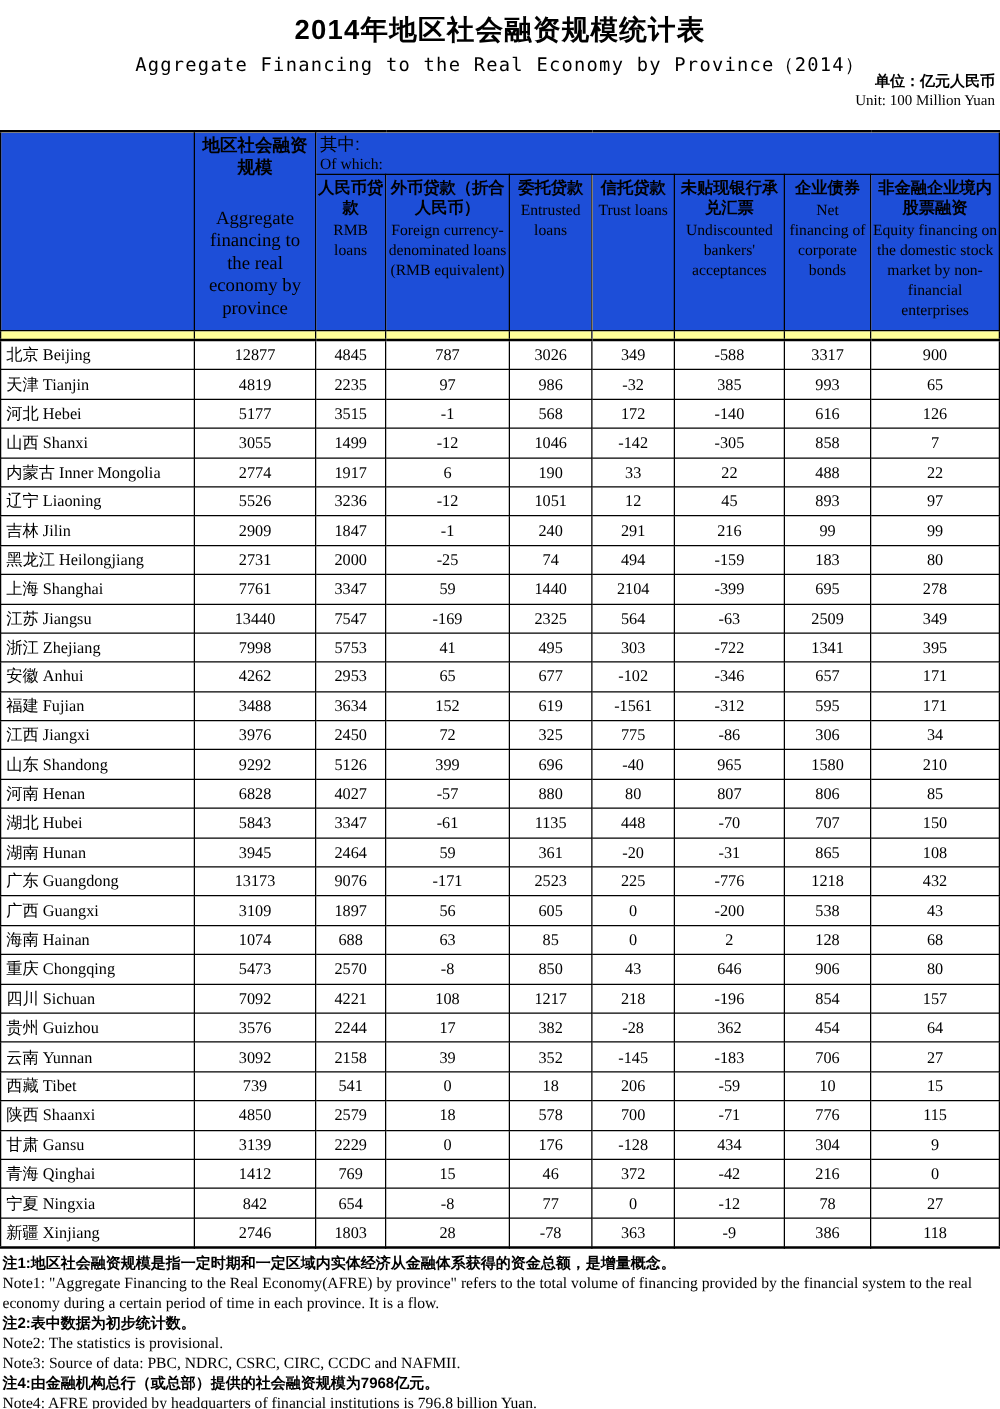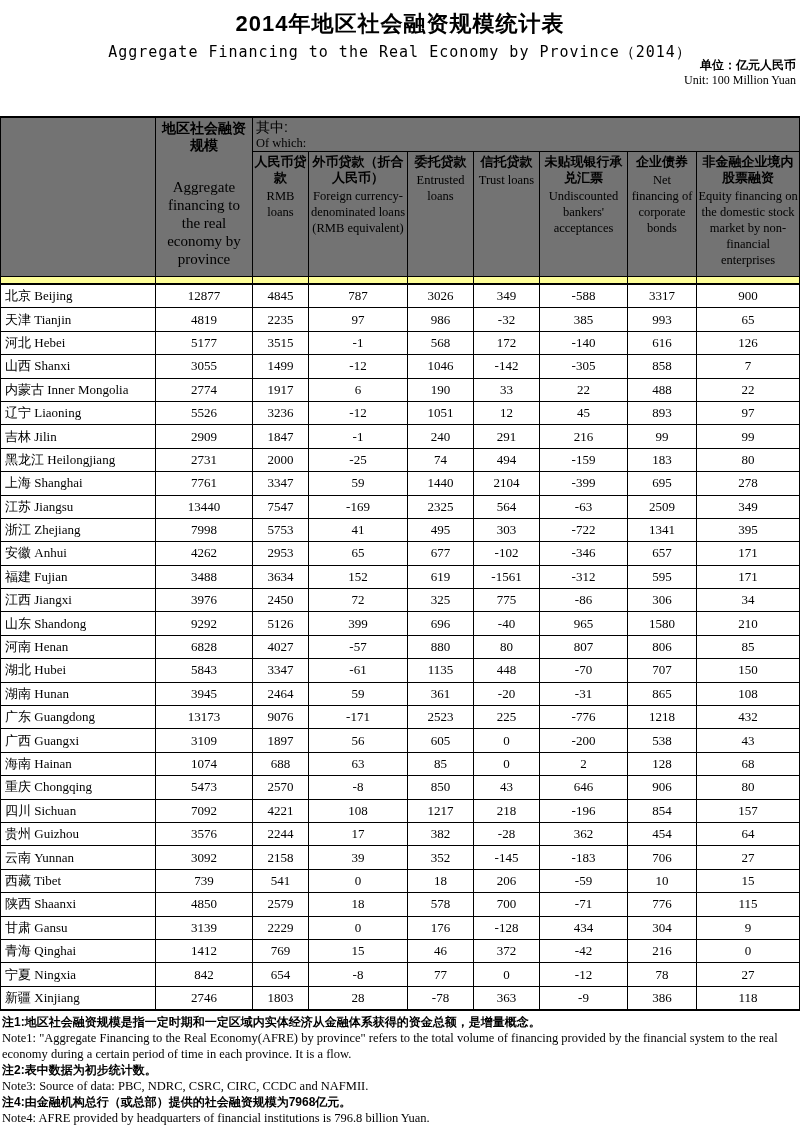--- a/index.html
+++ b/index.html
@@ -1,33 +1,33 @@
 <!DOCTYPE html>
 <html><head>
 <meta charset="utf-8">
 <style>
   html,body{margin:0;padding:0;background:#fff;width:800px;height:1127px;overflow:hidden;}
   body{font-family:"Liberation Serif",serif;color:#000;}
   .page{width:800px;height:1127px;position:relative;background:#fff;}
 
   
-  .top{position:relative;height:116px;}
+  .top{position:relative;height:104px;}
   .title{margin:0;padding-top:9px;text-align:center;font-size:22px;font-weight:bold;
          font-family:"Liberation Sans",sans-serif;letter-spacing:1px;}
   .subtitle{margin:4px 0 0 0;text-align:center;font-size:15px;
             font-family:"DejaVu Sans Mono",monospace;letter-spacing:1px;}
   .units{position:absolute;right:4px;top:58px;text-align:right;}
   .unit-zh{font-size:12px;font-weight:bold;font-family:"Liberation Sans",sans-serif;line-height:15px;}
   .unit-en{font-size:12px;font-family:"Liberation Serif",serif;line-height:15px;}
 
   
   table{border-collapse:collapse;table-layout:fixed;width:799px;
         border-top:2px solid #000;border-bottom:2px solid #000;}
   th,td{border:1px solid #000;margin:0;padding:0;overflow:hidden;}
-  thead th, thead td{background:#737373;}
+  thead th, thead td{background:#1d4ed8;}
   th{font-weight:normal;}
   .zh{font-family:"Liberation Sans",sans-serif;font-weight:bold;font-size:13px;line-height:16px;}
   .en{font-family:"Liberation Serif",serif;font-size:12.5px;line-height:16px;margin-top:2px;}
   .h-top th{height:30px;vertical-align:top;}
   .ofwhich{text-align:left;vertical-align:top;padding:1px 0 0 3px;}
   .ofwhich .zh{font-weight:normal;font-size:14px;}
   .ofwhich .en{margin-top:0;}
   .aggcell{vertical-align:top;text-align:center;padding-top:2px;}
   .agg-zh{font-family:"Liberation Sans",sans-serif;font-weight:bold;font-size:14px;line-height:17px;}
   .agg-en{font-family:"Liberation Serif",serif;font-weight:normal;font-size:15px;line-height:18px;margin-top:24px;padding:0 2px;}
@@ -466,18 +466,19 @@
           <td class="num">386</td>
           <td class="num">118</td>
         </tr>
       </tbody>
   </table>
 
   <div class="notes" id="notes">
       <div class="note-zh">注1:地区社会融资规模是指一定时期和一定区域内实体经济从金融体系获得的资金总额，是增量概念。</div>
       <div class="note-en">Note1: "Aggregate Financing to the Real Economy(AFRE) by province" refers to the total volume of financing provided by the financial system to the real economy during a certain period of time in each province. It is a flow.</div>
       <div class="note-zh">注2:表中数据为初步统计数。</div>
+      <div class="note-en">Note2: The statistics is provisional.</div>
       <div class="note-en">Note3: Source of data: PBC, NDRC, CSRC, CIRC, CCDC and NAFMII.</div>
       <div class="note-zh">注4:由金融机构总行（或总部）提供的社会融资规模为7968亿元。</div>
       <div class="note-en">Note4: AFRE provided by headquarters of financial institutions is 796.8 billion Yuan.</div>
     </div>
 
 </div>
 
 </body></html>

